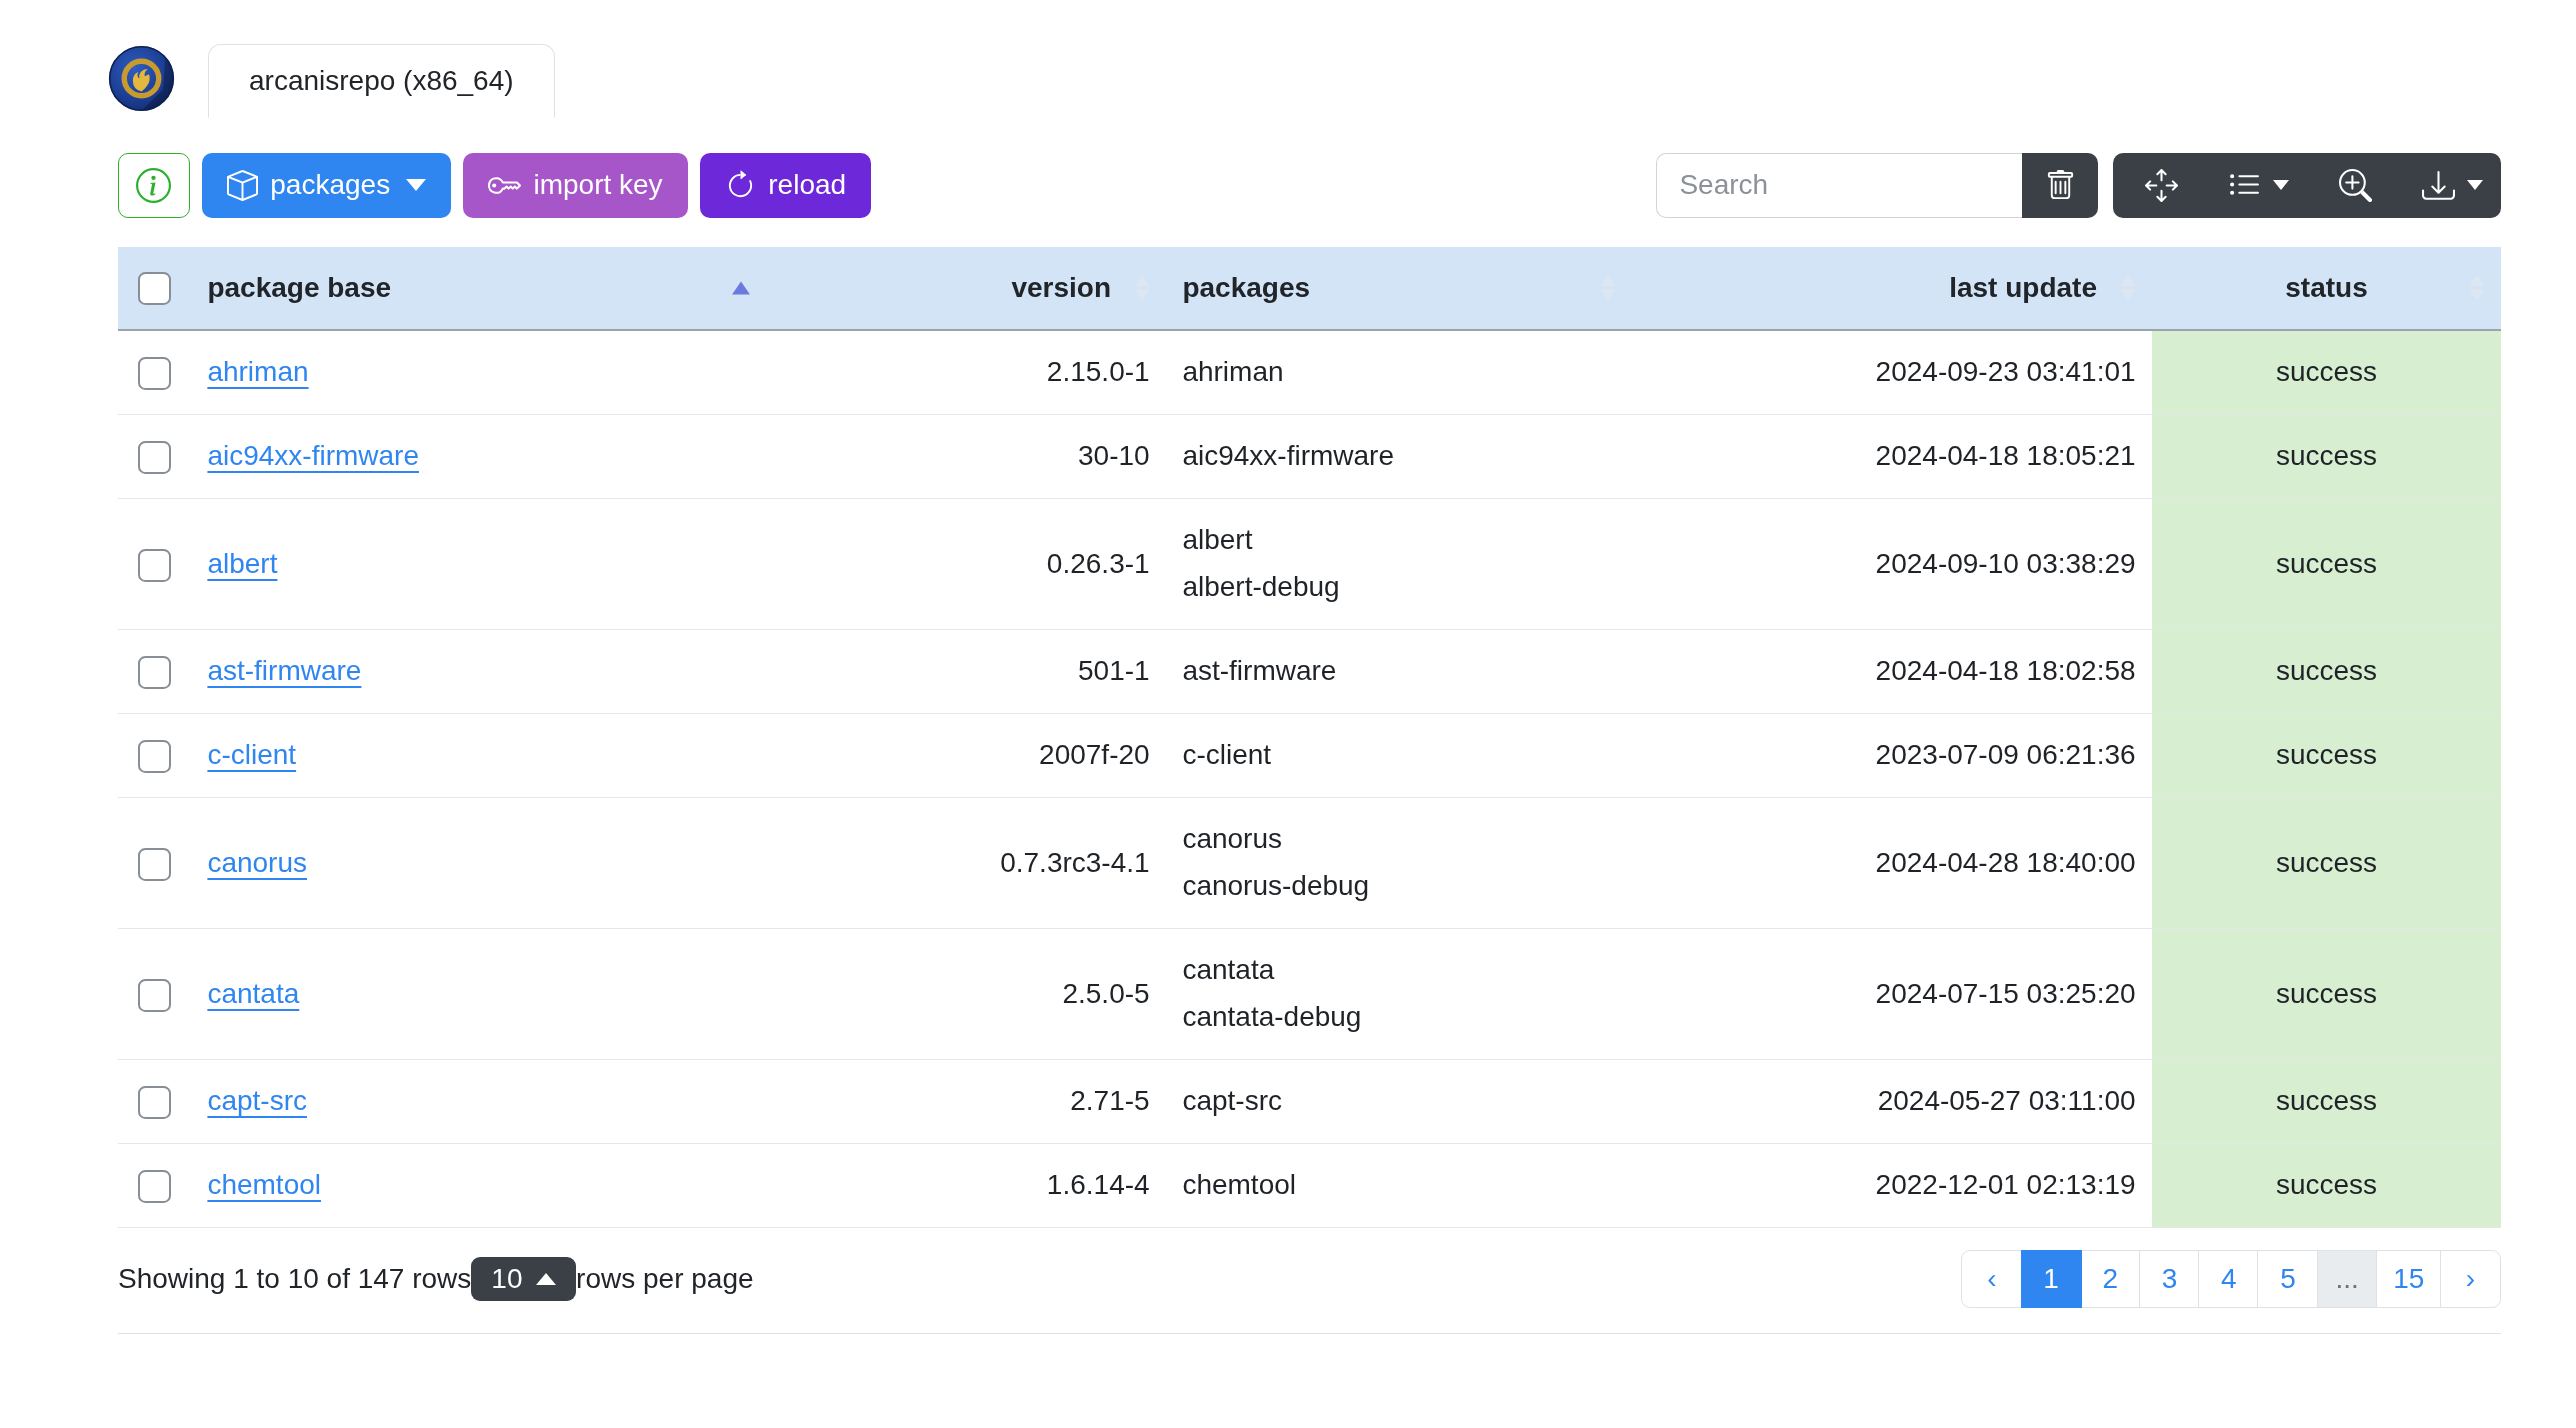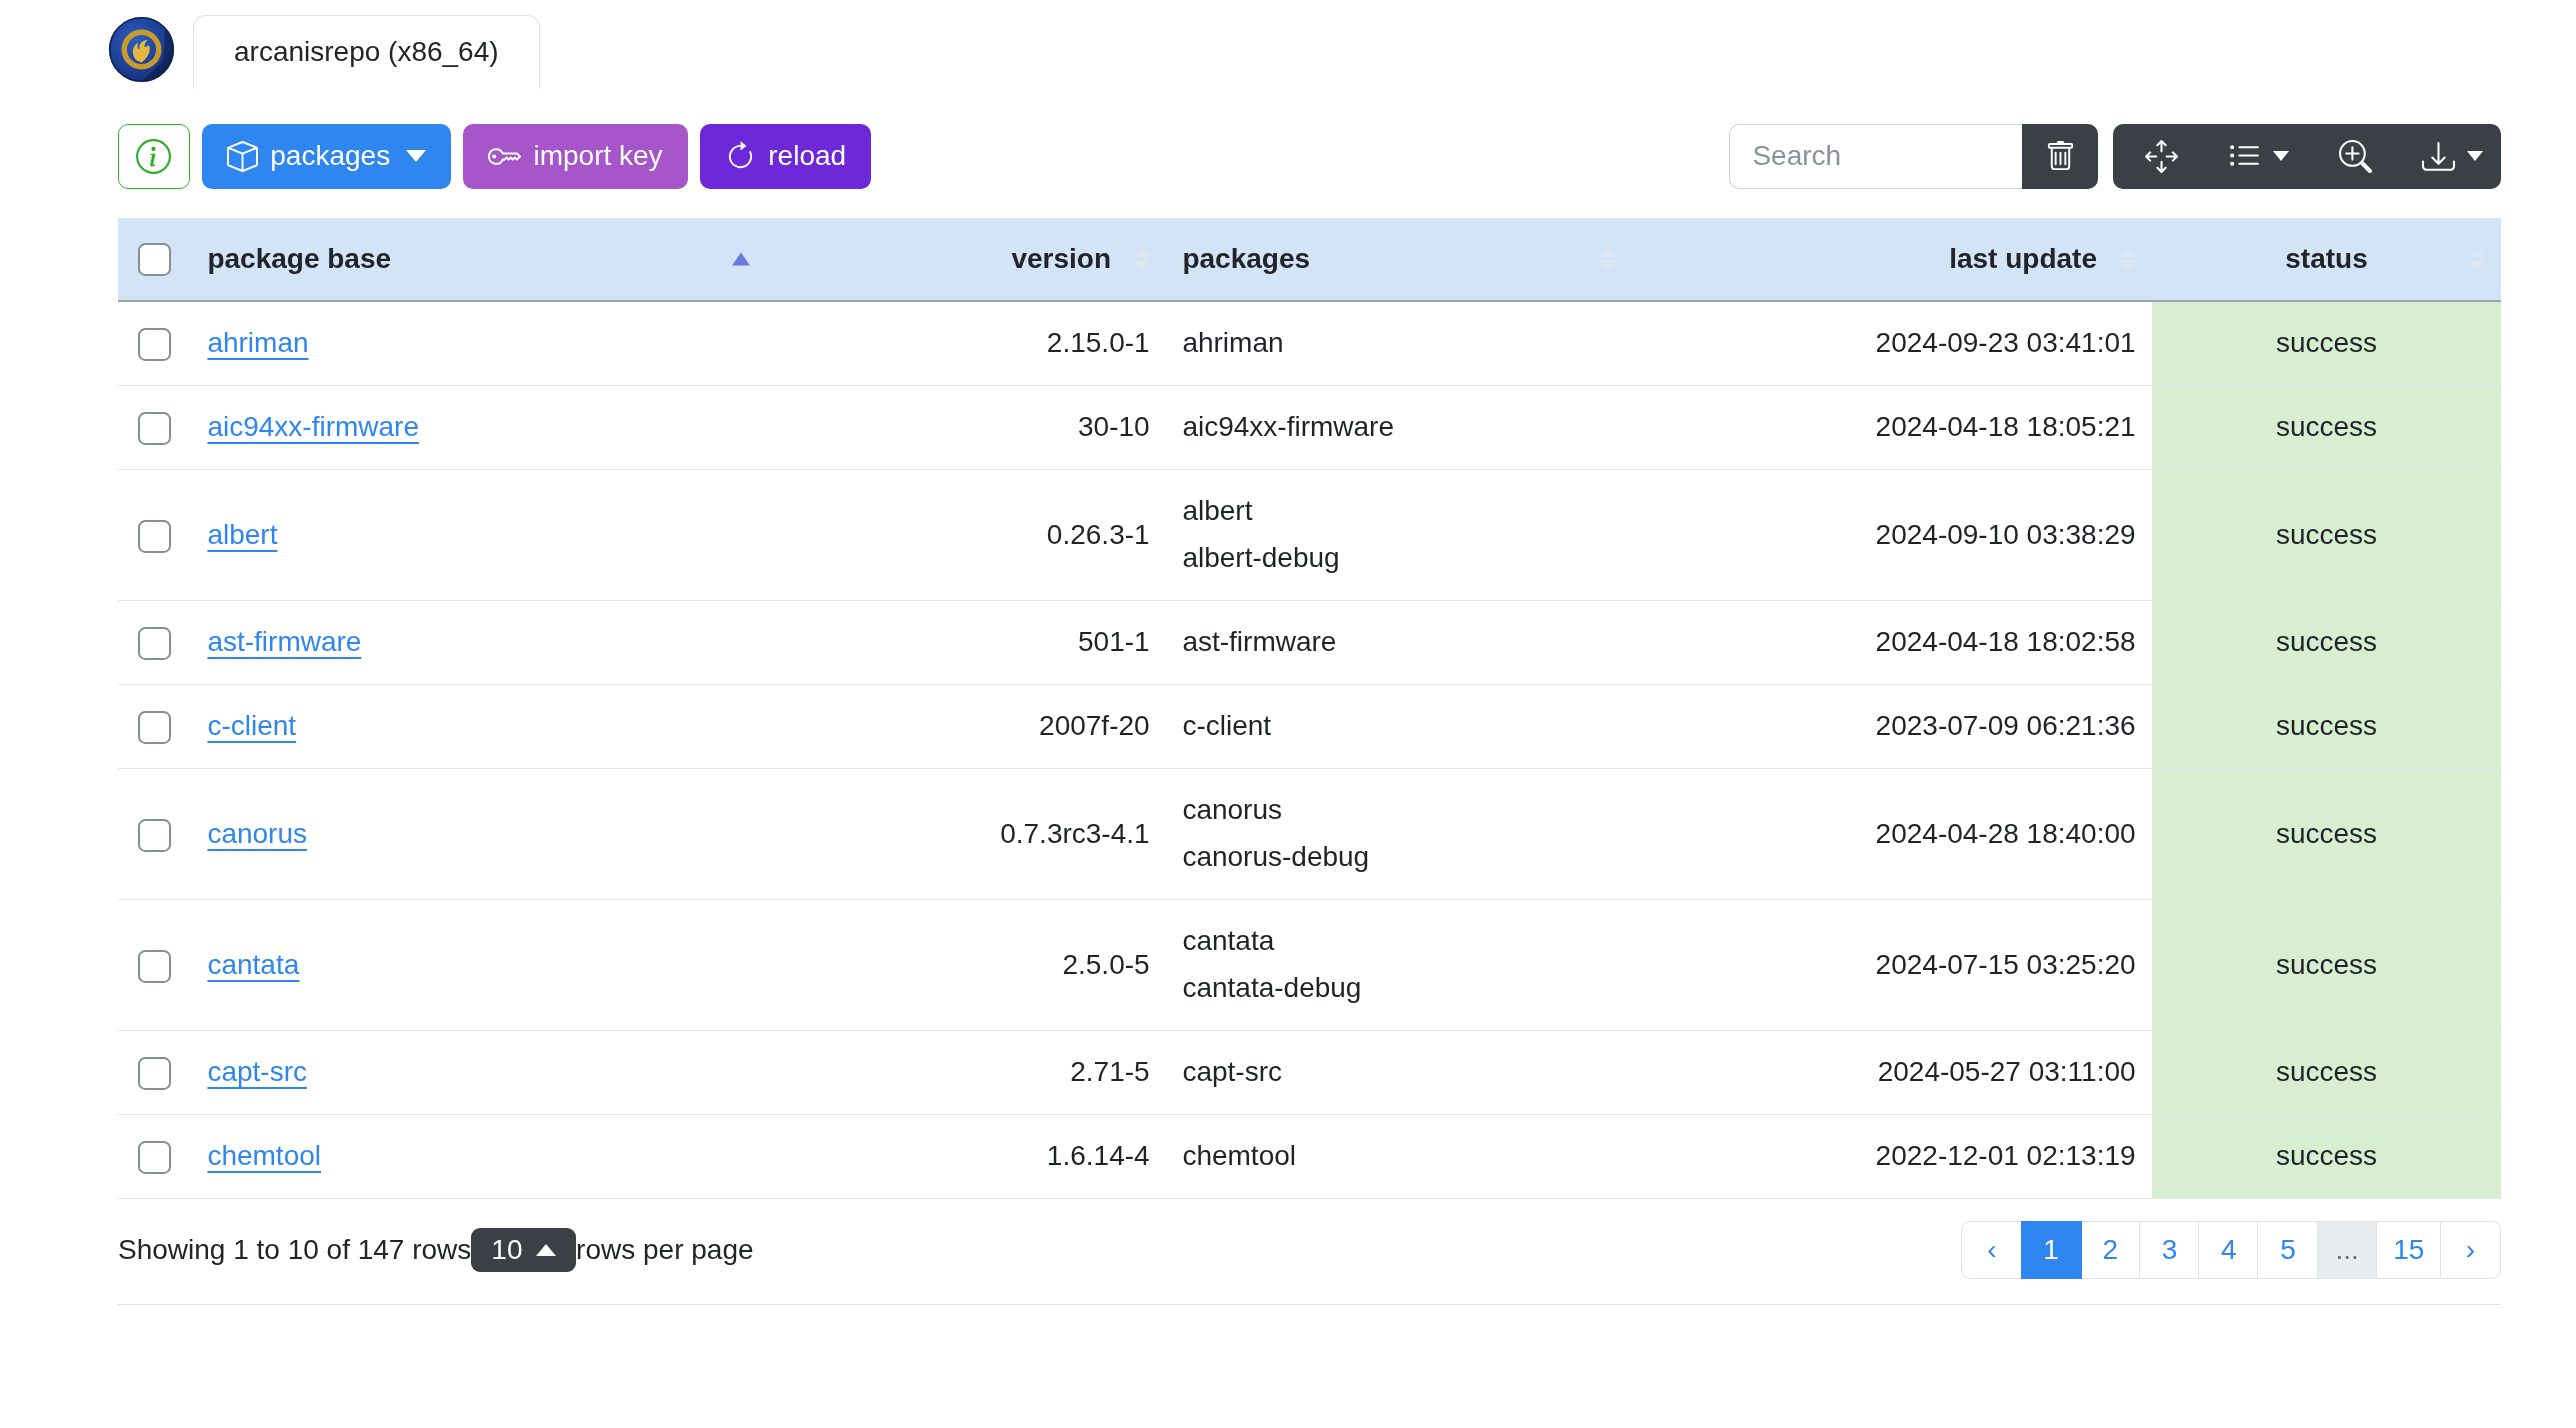--- a/index.html
+++ b/index.html
@@ -1,21 +1,21 @@
 <!DOCTYPE html>
 <html style="font-size:14.6px"><head>
 <meta charset="utf-8">
 <style>
   * { margin:0; padding:0; box-sizing:border-box; }
   html,body { width:2576px; height:1428px; background:#fff; overflow:hidden;
               font-family:"Liberation Sans", sans-serif; color:#212529; }
   a { text-decoration:none; cursor:pointer; }
 
   
-  .topbar { padding:14.6px 0 0 107px; display:flex; align-items:flex-start; gap:17px; }
+  .topbar { padding:14.6px 0 0 107px; display:flex; align-items:flex-start; gap:32px;margin-top:29px; }
   .logo { width:69px; height:69px; display:block; }
   .tab { border:1.8px solid #dee2e6; border-bottom-color:#fff; border-radius:12.7px 12.7px 0 0;
          padding:20px 40px; font-size:28px; color:#212529; background:#fff; cursor:pointer; }
 
   
   .toolbar { margin:35px 75px 0 118px; display:flex; justify-content:space-between; align-items:center; }
   .toolbar-left { display:flex; gap:12.7px; align-items:center; }
   .btn { height:65px; display:inline-flex; align-items:center; gap:12px; padding:0 24px;
          border-radius:10px; font-size:28px; border:1.8px solid transparent; color:#fff;
          cursor:pointer; font-family:inherit; white-space:nowrap; }
@@ -24,21 +24,21 @@
   .btn-blue { background:#2f86f0; }
   .btn-purple { background:#a656c8; }
   .btn-dark { background:#6d28d9; }
   .caret-down { width:0; height:0; border-left:10px solid transparent; border-right:10px solid transparent;
                 border-top:12px solid #fff; margin-left:3.6px; }
   .caret-up-w { width:0; height:0; border-left:10px solid transparent; border-right:10px solid transparent;
                 border-bottom:12px solid #fff; }
 
   .toolbar-right { display:flex; gap:14.6px; align-items:center; }
   .search-group { display:flex; }
-  .search-group input { width:293px; height:65px; border:1.8px solid #ced4da; border-right:none;
+  .search-group input { width:366px; height:65px; border:1.8px solid #ced4da; border-right:none;
         border-radius:10px 0 0 10px; padding:0 22px; font-size:28px; color:#3b82f6; outline:none;
         font-family:inherit; }
   .search-group input::placeholder { color:#8a9199; }
   .btn-attach { width:76px; height:65px; background:#3a4045; border:none; border-radius:0 10px 10px 0;
         display:flex; align-items:center; justify-content:center; cursor:pointer; }
   .btn-group-dark { display:flex; background:#3a4045; border-radius:10px; height:65px; overflow:hidden; }
   .btn-group-dark button { width:97px; height:65px; background:transparent; border:none; cursor:pointer;
         display:flex; align-items:center; justify-content:center; gap:8.2px; }
 
   

